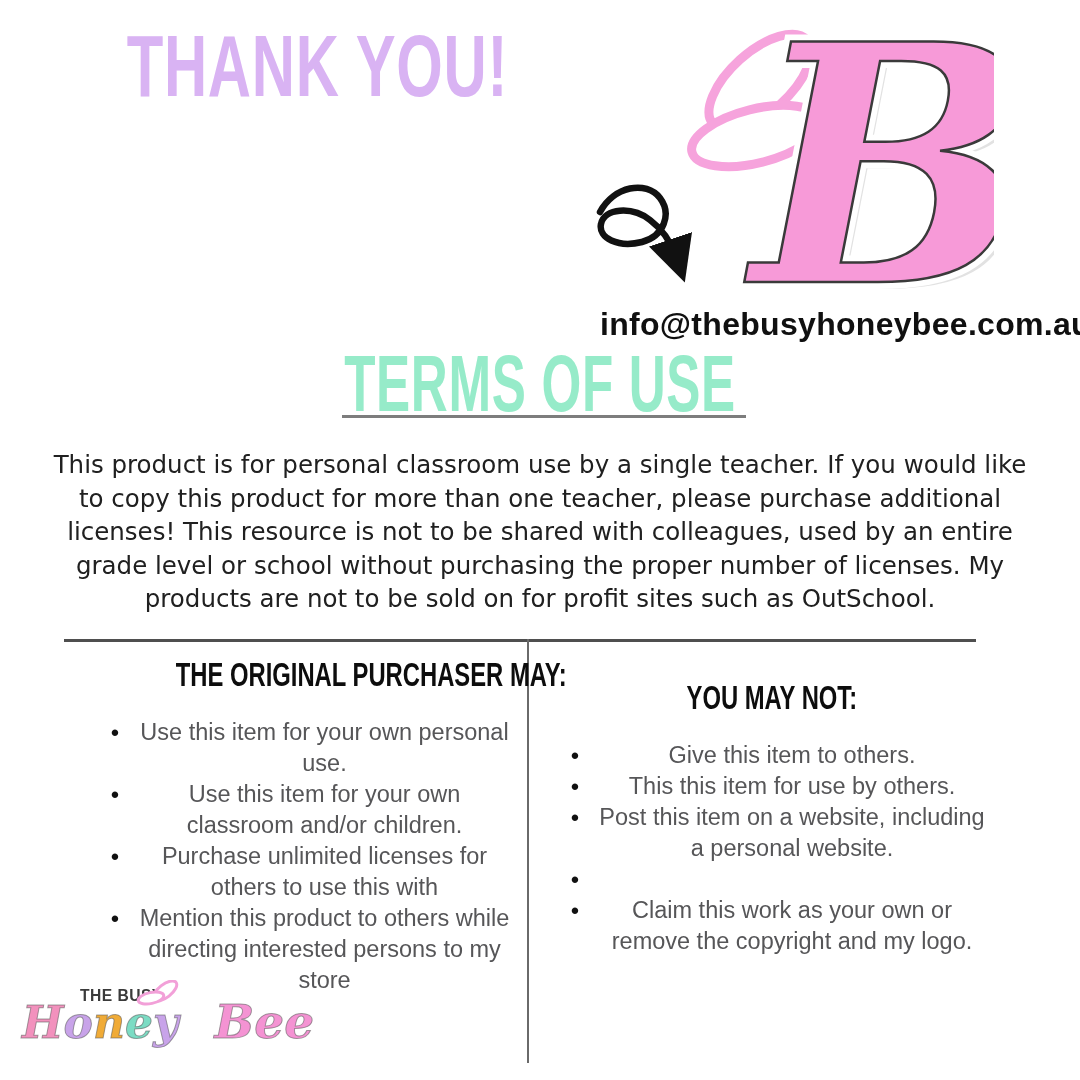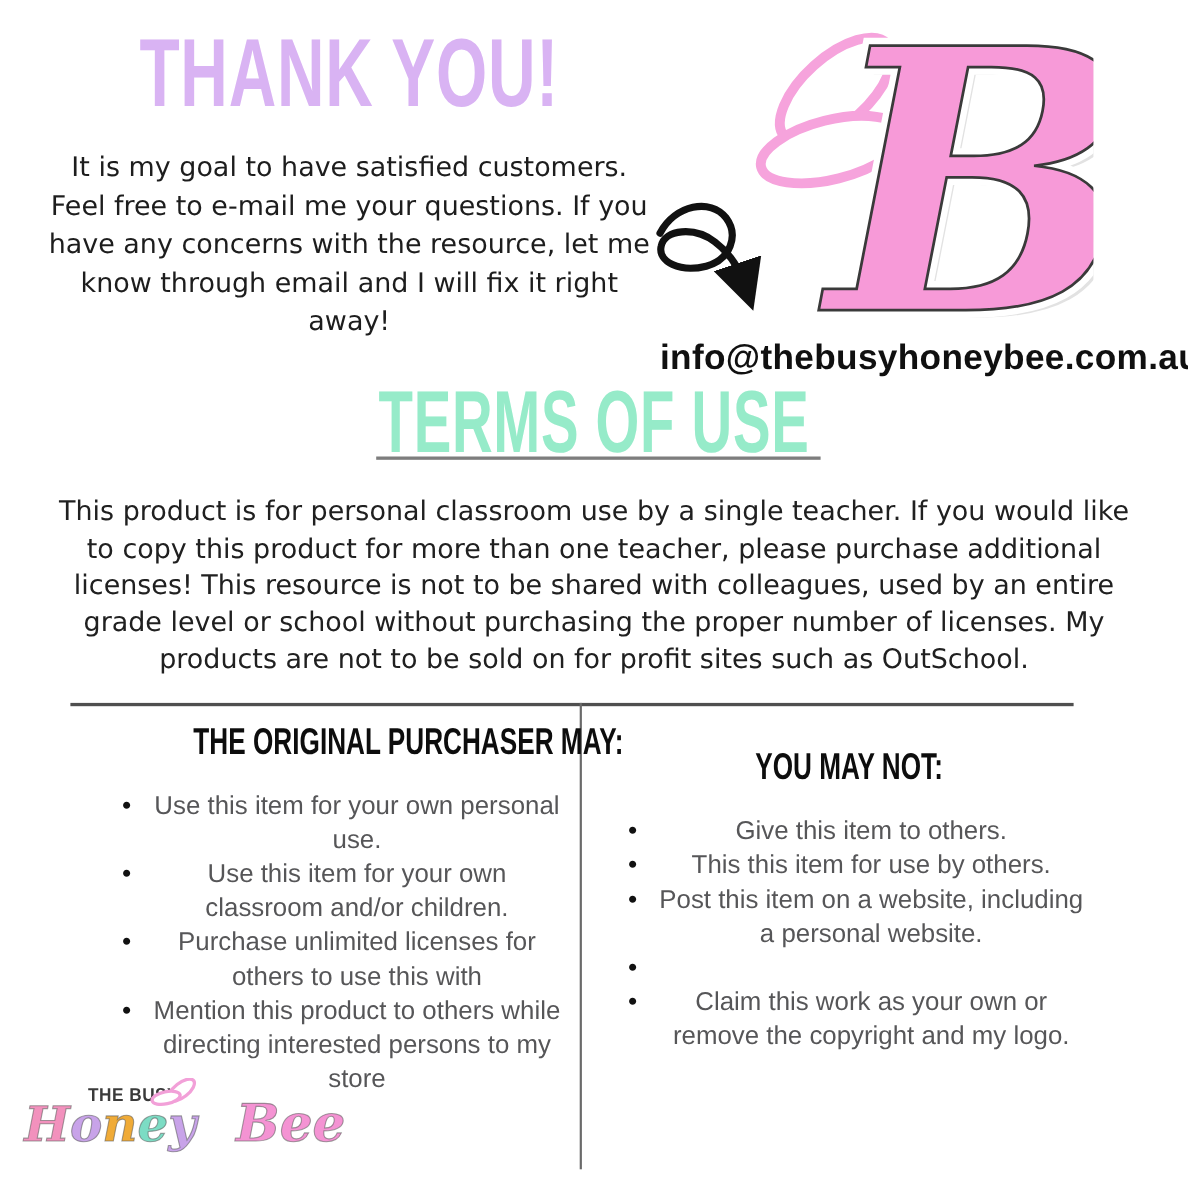--- a/index.html
+++ b/index.html
@@ -60,21 +60,20 @@
   .script-row .bee{font-size:47px;}
   .mini-wings{position:absolute;left:116px;top:-4px;}
 </style>
 </head>
 <body>
 
 <div class="page">
 
   <div class="thankyou-block">
     <div class="big-title" style="color: rgb(217, 179, 243);">THANK YOU!</div>
-    <div class="thanks-text">It is my goal to have satisfied customers. Feel free to e-mail me your questions. If you have any concerns with the resource, let me know through email and I will fix it right away!</div>
   </div>
 
   <svg class="arrow-svg" width="112" height="112" viewBox="0 0 112 112">
     <defs>
       <marker id="ah" markerWidth="7" markerHeight="7" refX="3.2" refY="3.5" orient="auto">
         <path d="M0,0 L7,3.5 L0,7 z" fill="#111"></path>
       </marker>
     </defs>
     <path d="M 12 32 C 26 6, 58 0, 72 18 C 84 34, 76 56, 54 62 C 30 68, 10 58, 13 44
              C 16 28, 44 26, 62 40 C 74 49, 83 61, 89 79" fill="none" stroke="#111" stroke-width="6.5" stroke-linecap="round" marker-end="url(#ah)"></path>

